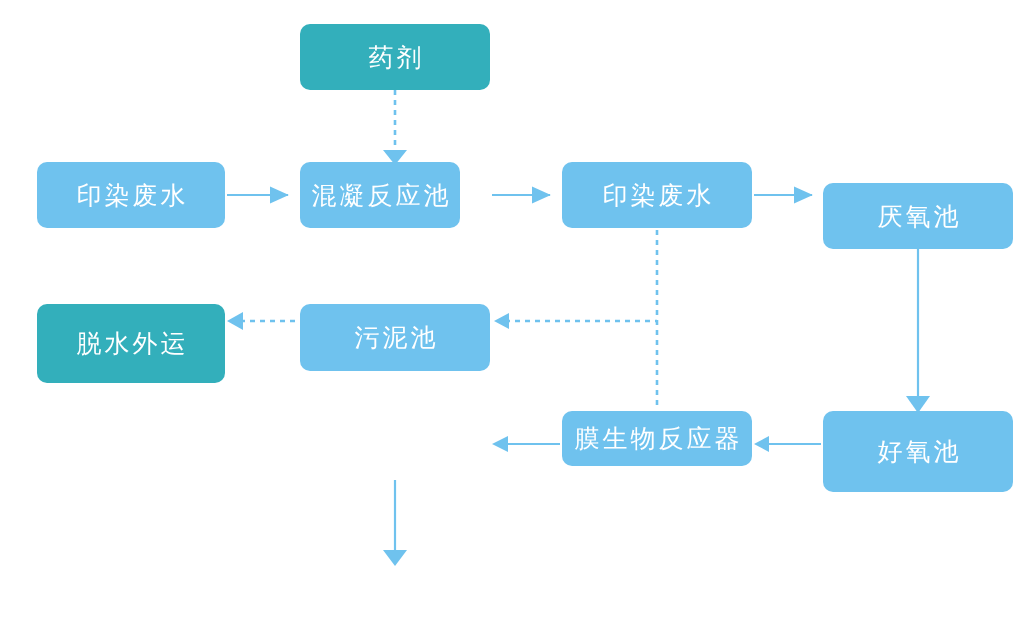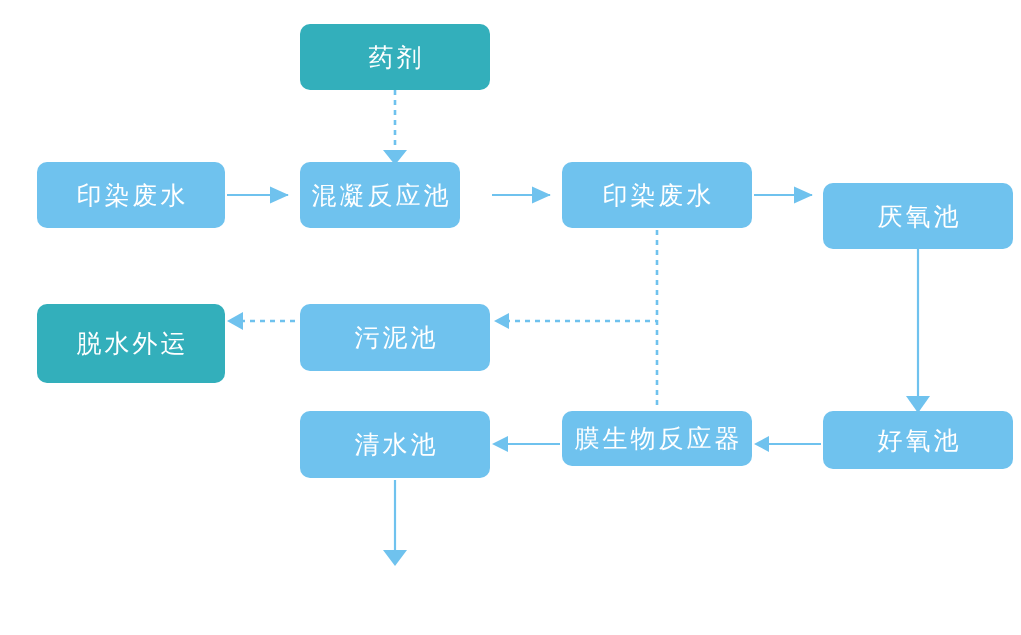--- a/index.html
+++ b/index.html
@@ -131,26 +131,23 @@
   </div>
 
   <div class="node teal" id="node-dewatering-transport" style="left:37px; top:304px; width:188px; height:79px;">
     <span class="node-label">脱水外运</span>
   </div>
 
   <div class="node blue" id="node-sludge-tank" style="left:300px; top:304px; width:190px; height:67px;">
     <span class="node-label">污泥池</span>
   </div>
 
-  <div class="node blue" id="node-clearwater-tank" style="left:300px; top:411px; width:190px; height:67px;">
-    <span class="node-label">清水池</span>
-  </div>
 
   <div class="node blue" id="node-membrane-bioreactor" style="left:562px; top:411px; width:190px; height:55px;">
     <span class="node-label">膜生物反应器</span>
   </div>
 
-  <div class="node blue" id="node-aerobic-tank" style="left:823px; top:411px; width:190px; height:58px;">
+  <div class="node blue" id="node-aerobic-tank" style="left:823px; top:411px; width:190px; height:81px;">
     <span class="node-label">好氧池</span>
   </div>
 
 
 </div>
 
 </body></html>

